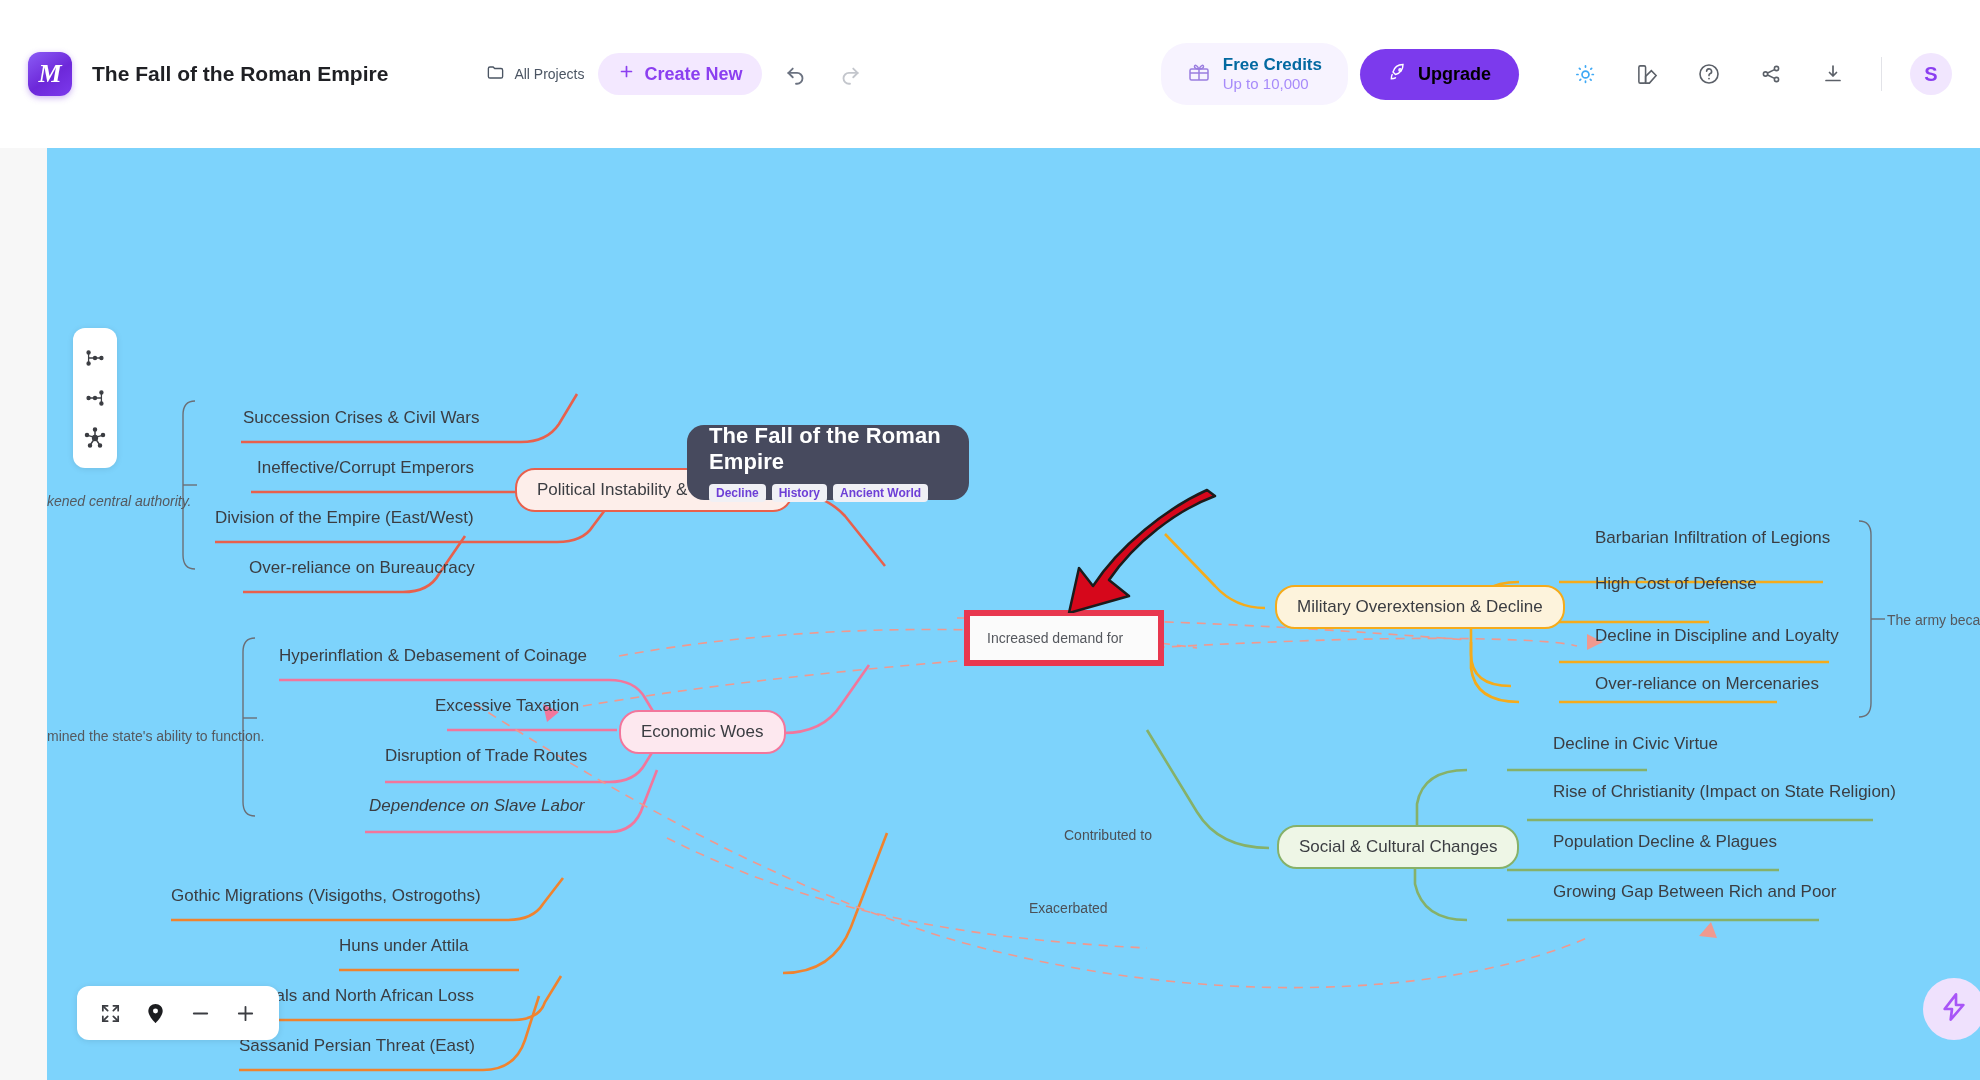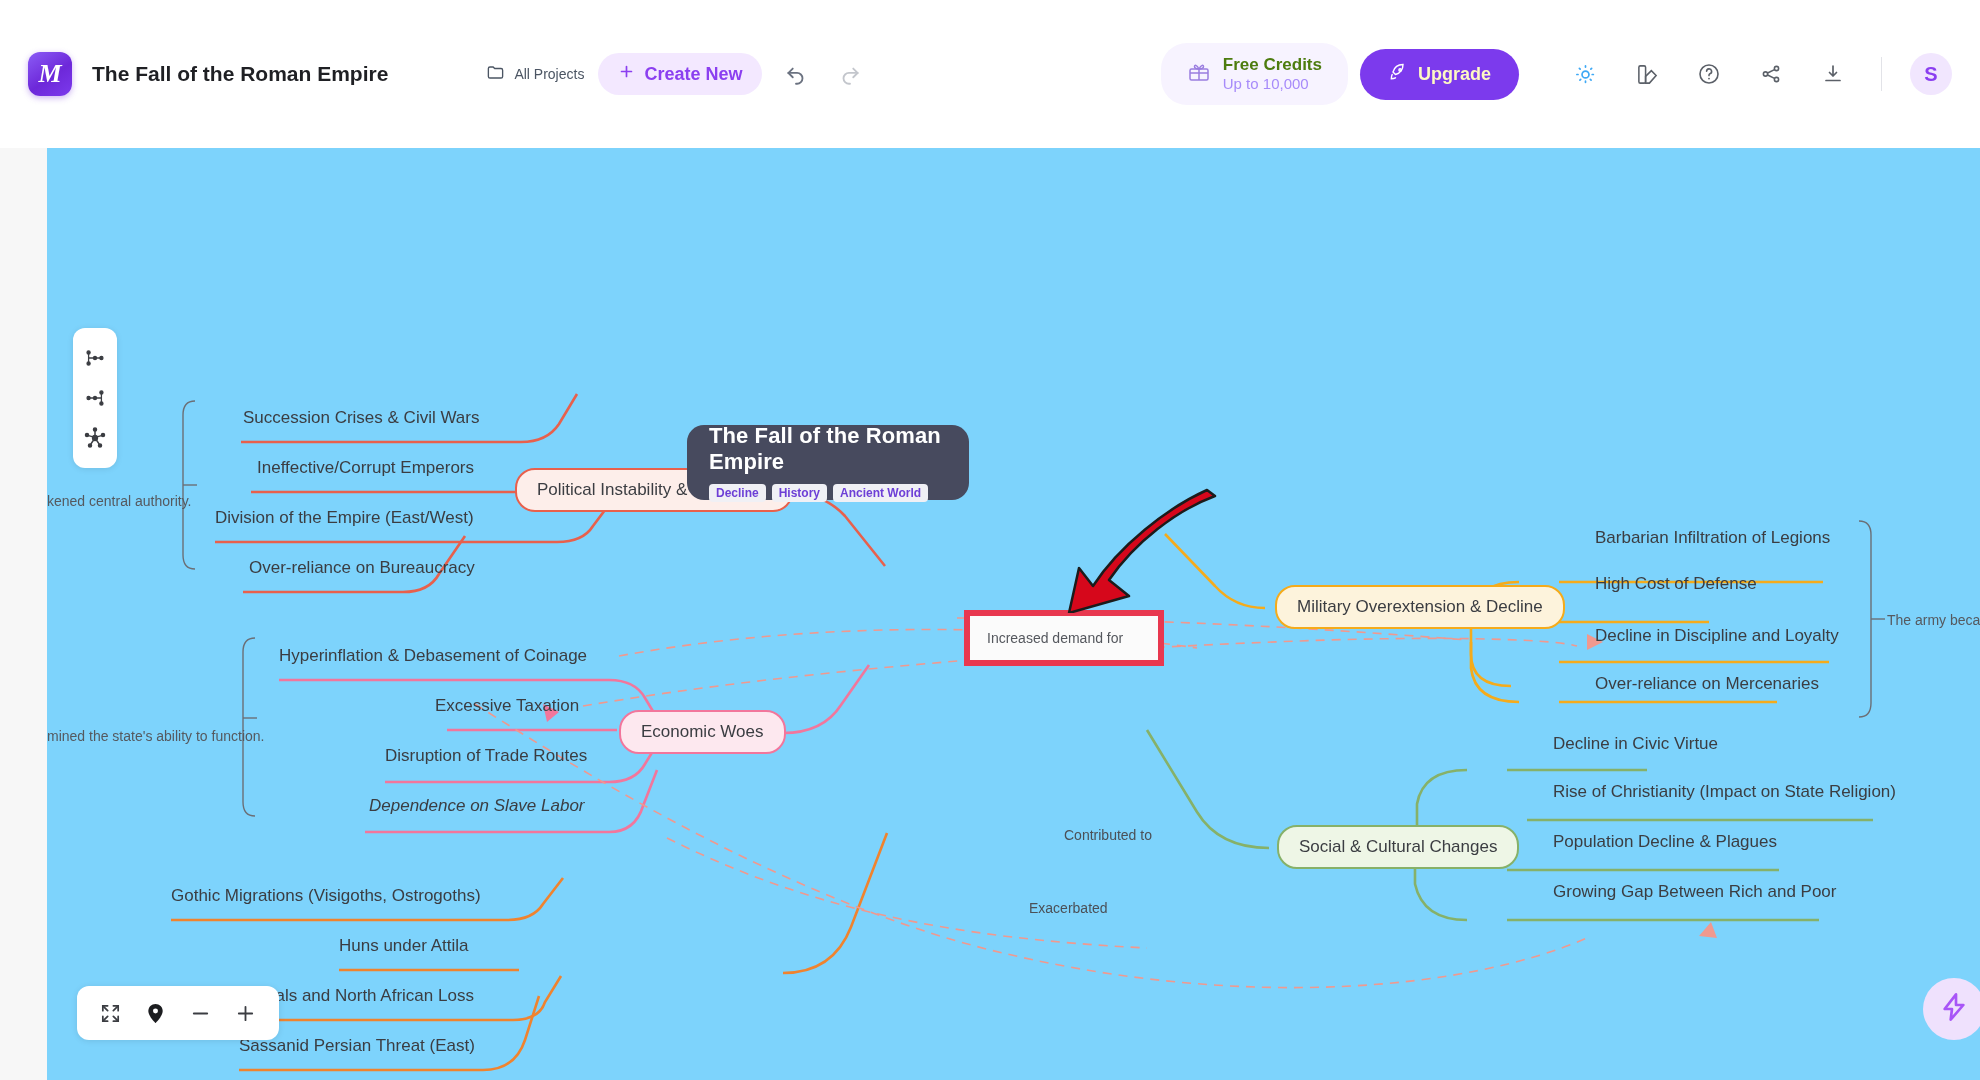--- a/index.html
+++ b/index.html
@@ -37,24 +37,24 @@
     border:none; white-space:nowrap;
   }
   .icon-btn { width:40px; height:40px; display:flex; align-items:center; justify-content:center; cursor:pointer; }
 
   .hdr-right { margin-left:auto; display:flex; align-items:center; gap:12px; }
   .credits {
     display:flex; align-items:center; gap:12px; background:#f7f3ff;
     border-radius:26px; padding:11px 26px; cursor:pointer;
   }
   .credits-txt { display:flex; flex-direction:column; line-height:1.25; }
-  .credits-title { font-size:17px; color:#4d7c0f; font-weight:600; }
+  .credits-title { font-size:17px; color:#0369a1; font-weight:600; }
   .credits-sub { font-size:15px; color:#a78bfa; }
   .upgrade {
-    display:flex; align-items:center; gap:10px; background:#7c3aed; color:#fef9c3;
+    display:flex; align-items:center; gap:10px; background:#7c3aed; color:#000000;
     border-radius:26px; padding:13px 28px; font-size:18px; font-weight:700;
     cursor:pointer; border:none; white-space:nowrap;
   }
   .hdr-icons { display:flex; align-items:center; gap:22px; margin-left:34px; }
   .hdr-divider { width:1px; height:34px; background:#e2e3e8; margin:0 6px; }
   .avatar {
     width:42px; height:42px; border-radius:50%; background:#f1e6fe;
     display:flex; align-items:center; justify-content:center;
     color:#8b3ff0; font-size:20px; font-weight:600; cursor:pointer;
   }
@@ -308,21 +308,21 @@
       </g>
       <path d="M1652 788 l12 -14 l6 16 z" fill="#f0998f"></path>
       <path d="M1540 486 l16 8 l-16 8 z" fill="#f0998f"></path>
       <path d="M500 574 l-4 -18 l16 8 z" fill="#f2769c"></path>
     </svg>
 
     <div class="leaf" style="left:196px; top:260px;">Succession Crises &amp; Civil Wars</div>
     <div class="leaf" style="left:210px; top:310px;">Ineffective/Corrupt Emperors</div>
     <div class="leaf" style="left:168px; top:360px;">Division of the Empire (East/West)</div>
     <div class="leaf" style="left:202px; top:410px;">Over-reliance on Bureaucracy</div>
-    <div class="summary" style="left:0px; top:345px;">kened central authority.</div>
+    <div class="summary" style="left:0px; top:345px;font-style:italic;">kened central authority.</div>
 
     <div class="leaf" style="left:232px; top:498px;">Hyperinflation &amp; Debasement of Coinage</div>
     <div class="leaf" style="left:388px; top:548px;">Excessive Taxation</div>
     <div class="leaf" style="left:338px; top:598px;">Disruption of Trade Routes</div>
     <div class="leaf" style="left:322px; top:648px;font-style:italic;">Dependence on Slave Labor</div>
     <div class="summary" style="left:0px; top:580px;">mined the state's ability to function.</div>
 
     <div class="leaf" style="left:124px; top:738px;">Gothic Migrations (Visigoths, Ostrogoths)</div>
     <div class="leaf" style="left:292px; top:788px;">Huns under Attila</div>
     <div class="leaf" style="left:190px; top:838px;">Vandals and North African Loss</div>

